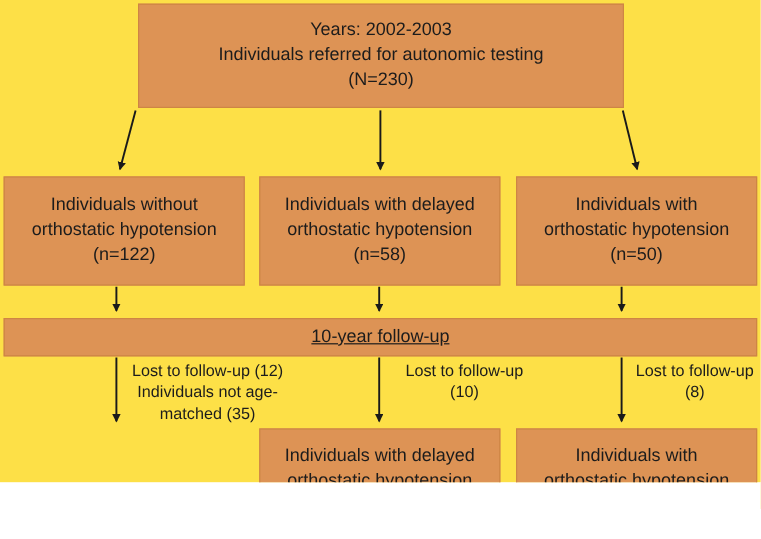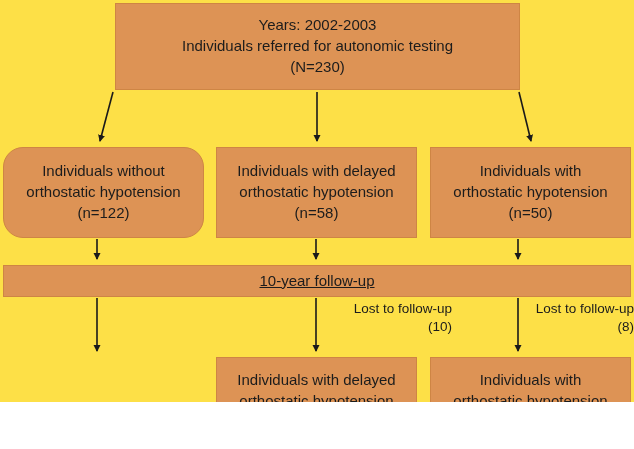--- a/index.html
+++ b/index.html
@@ -26,33 +26,33 @@
     box-sizing: border-box;
     display: flex;
     align-items: center;
     justify-content: center;
     text-align: center;
     white-space: pre-line;
     font-size: 15px;
     line-height: 1.38;
   }
   .top-box    { left: 115px; top: 3px;   width: 405px; height: 87px; }
-  .row2-a     { left: 3px;   top: 147px; width: 201px; height: 91px; border-radius: 20px; }
+  .row2-a     { left: 3px;   top: 147px; width: 201px; height: 91px; }
   .row2-b     { left: 216px; top: 147px; width: 201px; height: 91px; }
   .row2-c     { left: 430px; top: 147px; width: 201px; height: 91px; }
   .bar        { left: 3px;   top: 265px; width: 628px; height: 32px; font-size: 15px; text-decoration: underline; }
   .row3-a     { left: 3px;   top: 357px; width: 201px; height: 89px; }
   .row3-b     { left: 216px; top: 357px; width: 201px; height: 89px; }
   .row3-c     { left: 430px; top: 357px; width: 201px; height: 89px; }
   .edge-label {
     position: absolute;
     font-size: 13.5px;
     line-height: 1.32;
     white-space: pre-line;
-    text-align: right;
+    text-align: center;
   }
   .label-a { left: 103px; top: 300px; width: 140px; text-align: center; }
   .label-b { left: 322px; top: 300px; width: 130px; }
   .label-c { left: 524px; top: 300px; width: 110px; }
 </style>
 </head>
 <body>
 
 <div class="figure">
 
@@ -86,20 +86,23 @@
 (n=122)</div>
   <div class="node row2-b">Individuals with delayed
 orthostatic hypotension
 (n=58)</div>
   <div class="node row2-c">Individuals with
 orthostatic hypotension
 (n=50)</div>
 
   <div class="node bar">10-year follow-up</div>
 
+  <div class="edge-label label-a">Lost to follow-up (12)
+Individuals not age-
+matched (35)</div>
   <div class="edge-label label-b">Lost to follow-up
 (10)</div>
   <div class="edge-label label-c">Lost to follow-up
 (8)</div>
 
   <div class="node row3-b">Individuals with delayed
 orthostatic hypotension
 (n=48)</div>
   <div class="node row3-c">Individuals with
 orthostatic hypotension

